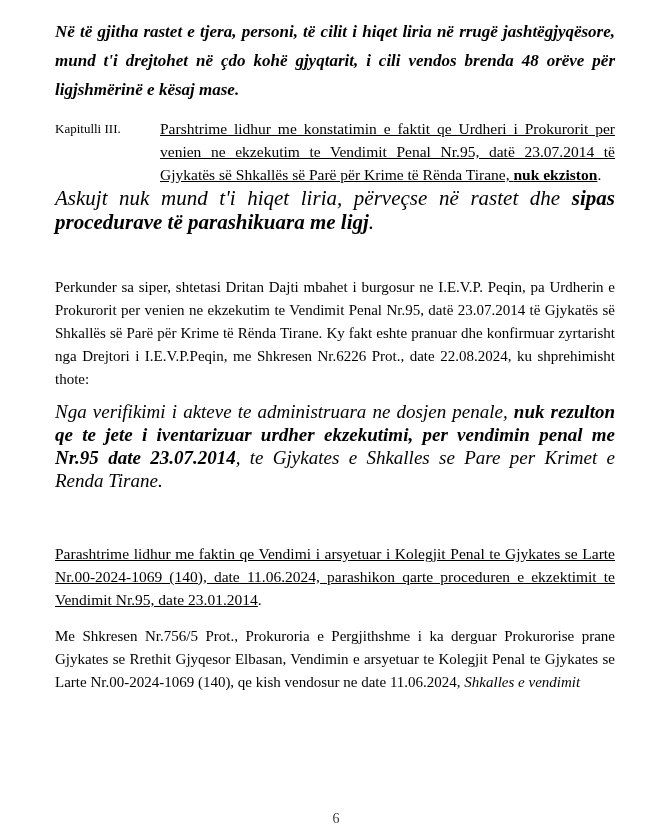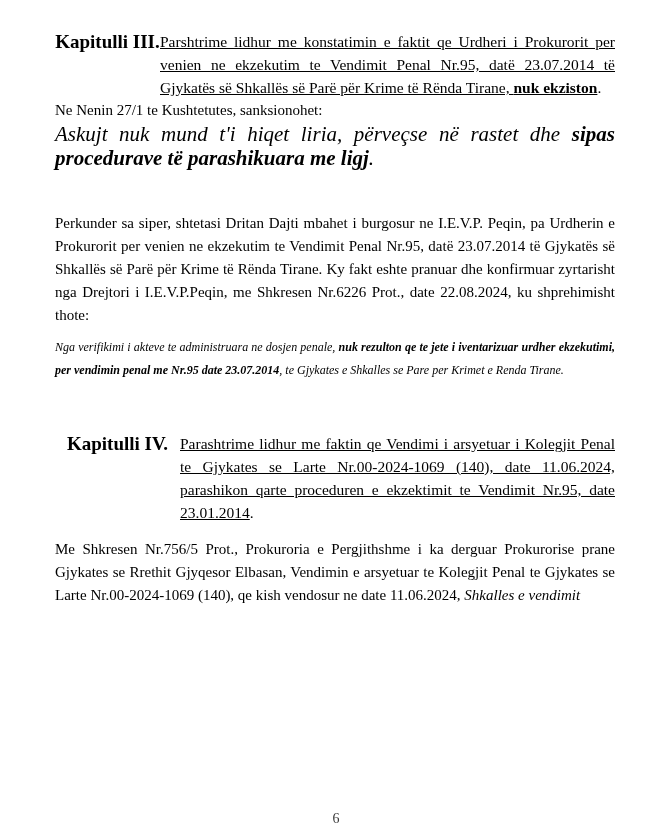--- a/index.html
+++ b/index.html
@@ -27,24 +27,23 @@
     margin: 0 0 0 0;
   }
   .chapter {
     display: flex;
     align-items: flex-start;
   }
   .chapter.ch3 { margin-top: 13px; }
   .chapter.ch4 { margin-top: 50px; }
   .chapter .label {
     flex: none;
-    font-weight: bold;
-    font-size: 19px;
+    font-weight: normal;
+    font-size: 13px;
     line-height: 23px;
-    text-align: center;
   }
   .chapter.ch3 .label { width: 105px; }
   .chapter.ch4 .label { width: 125px; }
   .chapter .htext {
     flex: 1;
     font-size: 15.5px;
     line-height: 23px;
     text-align: justify;
   }
   .u { text-decoration: underline; }
@@ -66,21 +65,21 @@
   .quote-big {
     font-weight: bold;
     font-style: italic;
     font-size: 17.5px;
     line-height: 25px;
     text-align: justify;
     margin: 15px 0 0 0;
   }
   .quote-small {
     font-style: italic;
-    font-size: 12px;
+    font-size: 19px;
     line-height: 23px;
     text-align: justify;
     margin: 9px 0 0 0;
   }
   .mt14 { margin-top: 14px; }
   .mt26 { margin-top: 42px; }
   .page-number {
     position: absolute;
     left: 0;
     right: 0;
@@ -88,44 +87,43 @@
     text-align: center;
     font-size: 14px;
     color: #3a3a3a;
   }
 </style>
 </head>
 <body>
 
 <div class="page">
 
+  <p class="intro">Në të gjitha rastet e tjera, personi, të cilit i hiqet liria në rrugë jashtëgjyqësore, mund t'i drejtohet në çdo kohë gjyqtarit, i cili vendos brenda 48 orëve për ligjshmërinë e kësaj mase.</p>
 
   <div class="chapter ch3">
     <div class="label">Kapitulli III.</div>
     <div class="htext">
       <span class="u">Parshtrime lidhur me konstatimin e faktit qe Urdheri i Prokurorit per venien ne ekzekutim te Vendimit Penal Nr.95, datë 23.07.2014 të Gjykatës së Shkallës së Parë për Krime të Rënda Tirane, </span><span class="u b">nuk ekziston</span><span>.</span>
     </div>
   </div>
 
-  <p class="para">Ne Nenin 27/1 te Kushtetutes, sanksionohet:</p>
 
   <p class="quote-italic">
     <span>Askujt nuk mund t'i hiqet liria, përveçse në rastet dhe </span><span class="b">sipas procedurave të parashikuara me ligj</span><span>.</span>
   </p>
 
 
 
   <p class="para mt26">Perkunder sa siper, shtetasi Dritan Dajti mbahet i burgosur ne I.E.V.P. Peqin, pa Urdherin e Prokurorit per venien ne ekzekutim te Vendimit Penal Nr.95, datë 23.07.2014 të Gjykatës së Shkallës së Parë për Krime të Rënda Tirane. Ky fakt eshte pranuar dhe konfirmuar zyrtarisht nga Drejtori i I.E.V.P.Peqin, me Shkresen Nr.6226 Prot., date 22.08.2024, ku shprehimisht thote:</p>
 
   <p class="quote-small">
     <span>Nga verifikimi i akteve te administruara ne dosjen penale, </span><span class="b">nuk rezulton qe te jete i iventarizuar urdher ekzekutimi, per vendimin penal me Nr.95 date 23.07.2014</span><span>, te Gjykates e Shkalles se Pare per Krimet e Renda Tirane.</span>
   </p>
 
   <div class="chapter ch4">
-    <div class="label">Kapitulli IV.</div>
     <div class="htext">
       <span class="u">Parashtrime lidhur me faktin qe Vendimi i arsyetuar i Kolegjit Penal te Gjykates se Larte Nr.00-2024-1069 (140), date 11.06.2024, parashikon qarte proceduren e ekzektimit te Vendimit Nr.95, date 23.01.2014</span><span>.</span>
     </div>
   </div>
 
   <p class="para mt14">
     <span>Me Shkresen Nr.756/5 Prot., Prokuroria e Pergjithshme i ka derguar Prokurorise prane Gjykates se Rrethit Gjyqesor Elbasan, Vendimin e arsyetuar te Kolegjit Penal te Gjykates se Larte Nr.00-2024-1069 (140), qe kish vendosur ne date 11.06.2024, </span><span style="font-style:italic">Shkalles e vendimit</span>
   </p>
 
   <div class="page-number">6</div>

